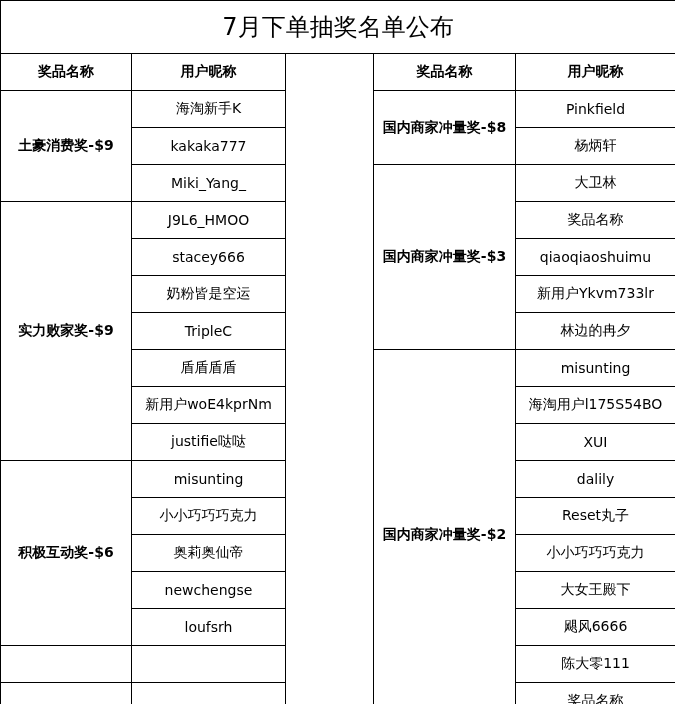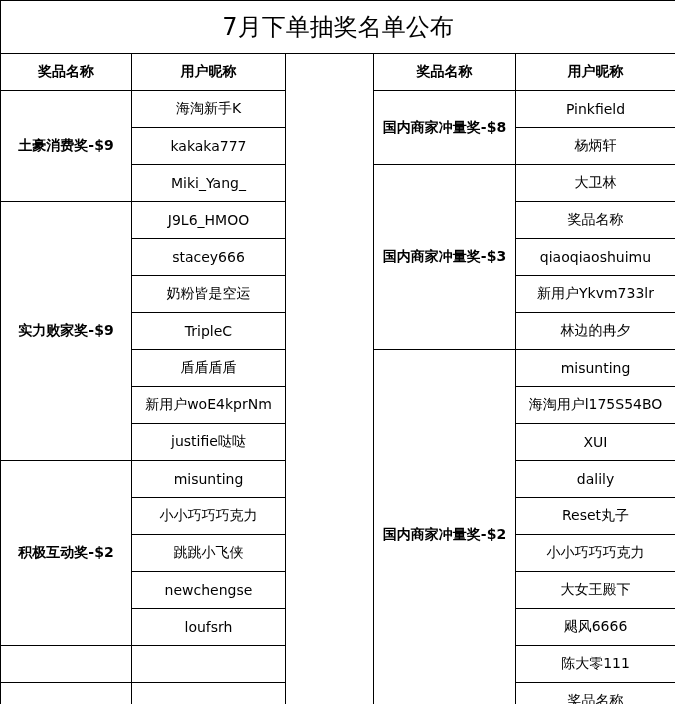--- a/index.html
+++ b/index.html
@@ -83,32 +83,32 @@
     <td>新用户woE4kprNm</td>
     <td>海淘用户l175S54BO</td>
   </tr>
 
   <tr>
     <td>justifie哒哒</td>
     <td>XUI</td>
   </tr>
 
   <tr>
-    <td rowspan="5" class="prize">积极互动奖-$2</td>
+    <td rowspan="5" class="prize">积极互动奖-$6</td>
     <td>misunting</td>
     <td>dalily</td>
   </tr>
 
   <tr>
     <td>小小巧巧巧克力</td>
     <td>Reset丸子</td>
   </tr>
 
   <tr>
-    <td>跳跳小飞侠</td>
+    <td>奥莉奥仙帝</td>
     <td>小小巧巧巧克力</td>
   </tr>
 
   <tr>
     <td>newchengse</td>
     <td>大女王殿下</td>
   </tr>
 
   <tr>
     <td>loufsrh</td>

